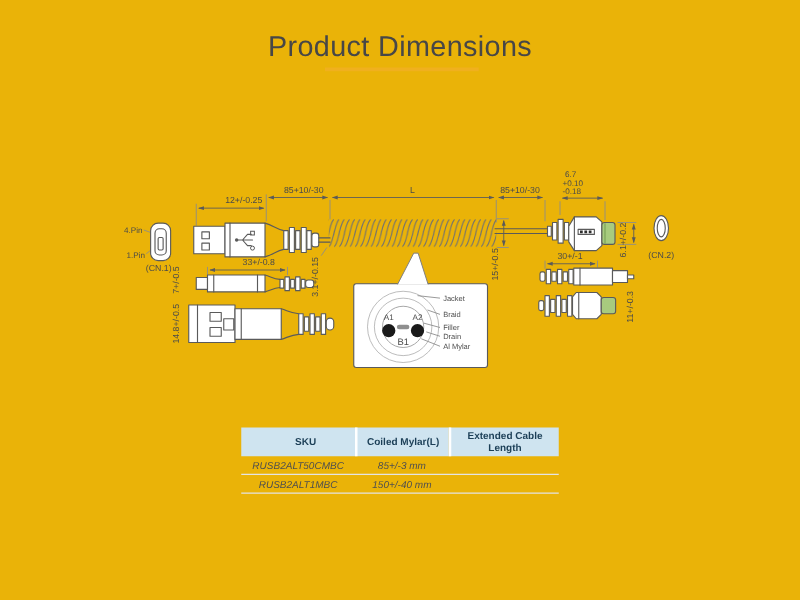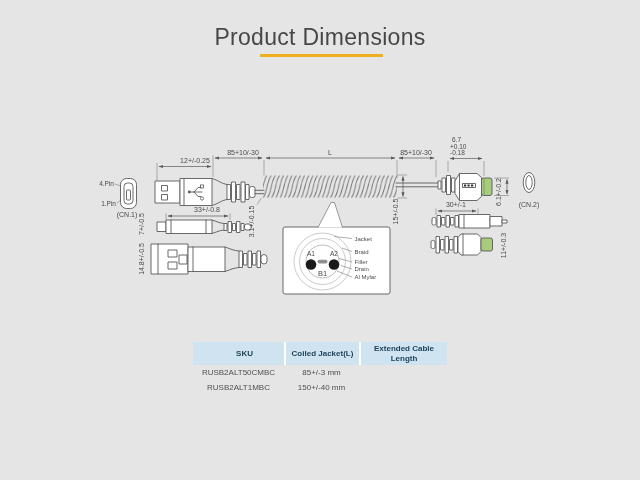--- a/index.html
+++ b/index.html
@@ -1,36 +1,36 @@
 <!DOCTYPE html>
 <html><head>
 <meta charset="utf-8">
 <style>
   html,body{margin:0;padding:0;background:#fff;}
-  .stage{position:relative;width:640px;height:480px;background:#e5e5e5;overflow:hidden;
+  .stage{position:relative;width:640px;height:480px;background:#eab308;overflow:hidden;
          font-family:"Liberation Sans",sans-serif;}
   .page-title{position:absolute;top:24px;left:0;width:640px;margin:0;text-align:center;
               font-size:23px;font-weight:400;color:#474747;letter-spacing:.3px;}
   .title-underline{position:absolute;top:54px;left:260px;width:123px;height:3px;}
   svg.diagram{position:absolute;left:0;top:0;width:640px;height:480px;}
   svg .ln{fill:#ffffff;stroke:#5a5a5a;stroke-width:.9;stroke-linejoin:round;}
   svg .op{fill:none;stroke:#5a5a5a;stroke-width:.9;stroke-linejoin:round;stroke-linecap:round;}
   svg .ext{stroke:#8c8c8c;stroke-width:.7;fill:none;}
   svg .dim{stroke:#5a5a5a;stroke-width:.7;fill:none;}
   svg .faint{fill:none;stroke:#bdbdbd;stroke-width:.8;}
   svg text{font-family:"Liberation Sans",sans-serif;fill:#4a4a4a;}
   .dt{font-size:7px;} .dts{font-size:6.5px;} .dtx{font-size:6px;fill:#4f4f4f;}
   
   .spec-table{position:absolute;left:193px;top:342px;width:254px;font-size:8px;}
   .spec-head,.spec-row{display:grid;grid-template-columns:91px 75px 88px;}
   .hcell{height:23px;display:flex;align-items:center;justify-content:center;text-align:center;
          font-weight:bold;line-height:1.2;border-left:2px solid #fff;box-sizing:border-box;}
   .hcell:first-child{border-left:none;}
   .spec-row{height:14px;border-bottom:1px solid #e4e4e4;color:#4f4f4f;}
-  .cell{display:flex;align-items:center;justify-content:center;}
+  .cell{display:flex;align-items:center;justify-content:center;font-style:italic;}
 </style>
 </head>
 <body>
 
 <div class="stage">
 
   <h1 class="page-title">Product Dimensions</h1>
   <div class="title-underline" style="background:#f0b01e;"></div>
 
   <svg class="diagram" viewBox="0 0 640 480">
@@ -237,21 +237,21 @@
       <path class="ln" d="M458,237.5 L461,234 L477.5,234 L481,237.5 L481,251.5 L477.5,255 L461,255 L458,251.5 Z"></path>
       <line class="op" x1="463" y1="234" x2="463" y2="255"></line>
       <rect x="481" y="238" width="11.5" height="13" rx="2" fill="#a8cb7e" stroke="#5a5a5a" stroke-width=".9"></rect>
       <text class="dt" transform="rotate(-90 506 245.5)" x="506" y="245.5" text-anchor="middle">11+/-0.3</text>
     </g>
   </svg>
 
   <div class="spec-table">
     <div class="spec-head">
       <div class="hcell" style="background:#cfe4f0;color:#1c3f57;padding-left:12px;">SKU</div>
-      <div class="hcell" style="background:#cfe4f0;color:#1c3f57;">Coiled Jacket(L)</div>
+      <div class="hcell" style="background:#cfe4f0;color:#1c3f57;">Coiled Mylar(L)</div>
       <div class="hcell" style="background:#cfe4f0;color:#1c3f57;">Extended Cable Length</div>
     </div>
     <div class="spec-row">
       <div class="cell">RUSB2ALT50CMBC</div>
       <div class="cell">85+/-3 mm</div>
     </div>
     <div class="spec-row">
       <div class="cell">RUSB2ALT1MBC</div>
       <div class="cell">150+/-40 mm</div>
     </div>

